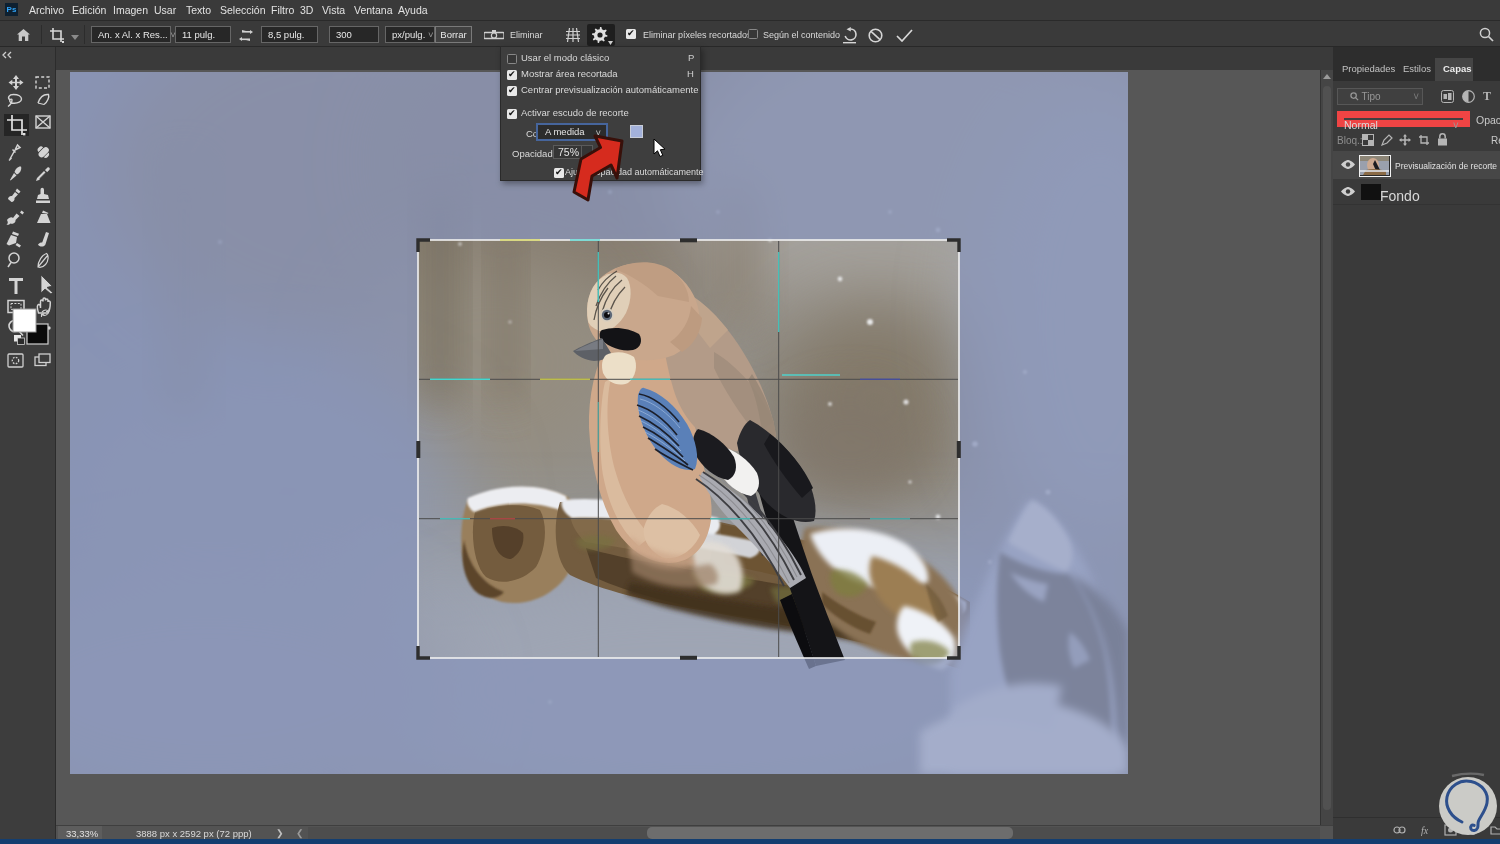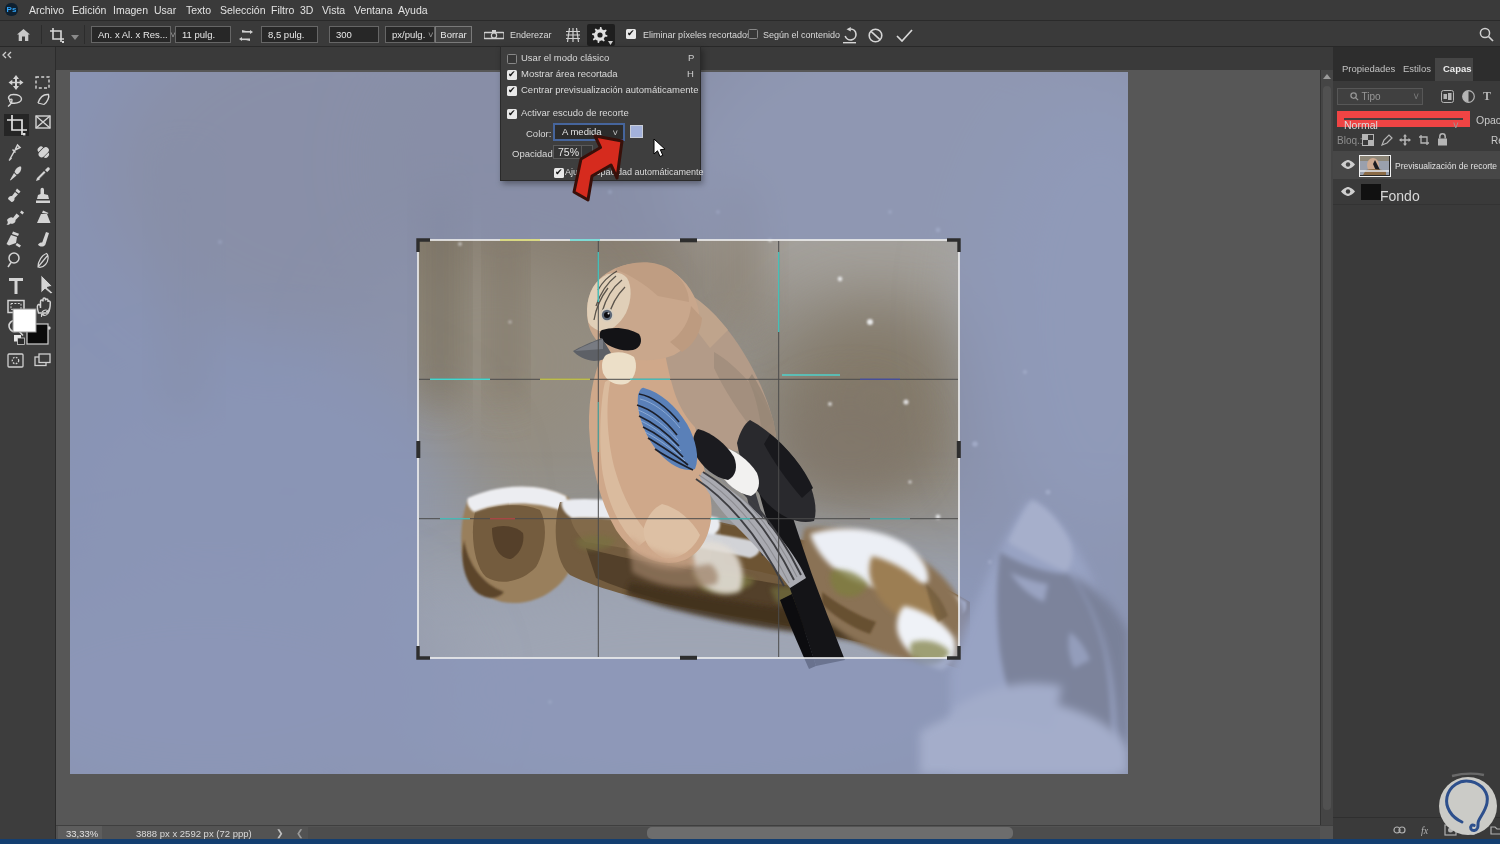--- a/index.html
+++ b/index.html
@@ -6,21 +6,21 @@
   html,body { width:1500px; height:844px; overflow:hidden; background:#3a3a3a;
     font-family:"Liberation Sans", sans-serif; }
   .abs { position:absolute; white-space:nowrap; }
   #stage { position:relative; width:1500px; height:844px; }
   
   #menubar { left:0; top:0; width:1500px; height:20px; background:#3a3a3a;
     color:#e2e2e2; font-size:10.5px; }
   #menubar .mi { position:absolute; top:4px;text-align:right; }
   #pslogo { left:5px; top:3px; width:13px; height:13px; background:#0e2030;
     color:#2fa3f7; font-size:8px; font-weight:bold; text-align:center;
-    line-height:13px; border-radius:6px; }
+    line-height:13px; border-radius:0; }
   
   #optbar { left:0; top:20px; width:1500px; height:27px; background:#3a3a3a;
     border-top:1px solid #2a2a2a; border-bottom:1px solid #282828; }
   .obox { position:absolute; top:5px; height:17px; background:#272727;
     border:1px solid #666; color:#e8e8e8; font-size:9.5px; line-height:15px;
     padding-left:6px; white-space:nowrap; }
   .olabel { position:absolute; color:#dadada; font-size:9px; top:9px; white-space:nowrap; }
   .osep { position:absolute; top:4px; width:1px; height:19px; background:#2c2c2c; }
   
   #toolbar { left:0; top:47px; width:56px; height:792px; background:#3d3d3d;
@@ -98,21 +98,21 @@
     </svg>
     <div class="obox" style="left:261px;width:57px;">8,5 pulg.</div>
     <div class="obox" style="left:329px;width:50px;">300</div>
     <div class="obox" style="left:385px;width:50px;">px/pulg. <span style="color:#9a9a9a">˅</span></div>
     <div class="obox" style="left:435px;width:37px;background:#414141;border-color:#7a7a7a;text-align:center;padding-left:0">Borrar</div>
     <svg class="abs" style="left:484px;top:9px" width="20" height="11" viewBox="0 0 20 11">
       <rect x="0" y="2.5" width="20" height="6" rx="1" fill="none" stroke="#cfcfcf" stroke-width="1.3"></rect>
       <circle cx="10" cy="5.5" r="2.6" fill="none" stroke="#cfcfcf" stroke-width="1.2"></circle>
       <rect x="8" y="0" width="4" height="2" fill="#cfcfcf"></rect>
     </svg>
-    <div class="olabel" style="left:510px">Enderezar</div>
+    <div class="olabel" style="left:510px">Eliminar</div>
     <svg class="abs" style="left:565px;top:6px" width="16" height="16" viewBox="0 0 16 16">
       <g stroke="#d0d0d0" stroke-width="1.2" fill="none">
         <path d="M4.5 1 L2.5 15 M8 1 L8 15 M11.5 1 L13.5 15 M1 4.5 L15 4.5 M1 8 L15 8 M1 11.5 L15 11.5"></path>
       </g>
     </svg>
     <div class="abs" style="left:587px;top:3px;width:28px;height:22px;background:#1e1e1e;border-radius:2px"></div>
     <svg class="abs" style="left:592px;top:6px" width="16" height="16" viewBox="0 0 16 16">
       <path fill="#e0e0e0" d="M8 0 L9.4 0 L9.9 2.2 A6 6 0 0 1 11.8 3.3 L14 2.6 L14.7 3.8 L13.1 5.4 A6 6 0 0 1 13.4 7.6 L15.5 8.4 L15.2 9.8 L12.9 9.8 A6 6 0 0 1 11.7 11.7 L12.8 13.7 L11.7 14.6 L9.9 13.2 A6 6 0 0 1 7.7 13.8 L7 16 L5.6 15.8 L5.6 13.5 A6 6 0 0 1 3.7 12.4 L1.6 13.4 L0.8 12.3 L2.4 10.6 A6 6 0 0 1 2 8.5 L0 7.7 L0.3 6.3 L2.5 6.3 A6 6 0 0 1 3.7 4.3 L2.7 2.3 L3.8 1.4 L5.5 2.8 A6 6 0 0 1 7.7 2.2 Z M8 5.4 A2.6 2.6 0 1 0 8 10.6 A2.6 2.6 0 1 0 8 5.4 Z"></path>
     </svg>
     <svg class="abs" style="left:608px;top:20px" width="5" height="4">
@@ -572,21 +572,21 @@
     <div class="abs" style="left:20px;top:5px">Usar el modo clásico</div>
     <div class="abs" style="left:187px;top:5px;color:#cfcfcf">P</div>
     <div class="cbw" style="left:6px;top:23px"></div>
     <div class="abs" style="left:20px;top:21px">Mostrar área recortada</div>
     <div class="abs" style="left:186px;top:21px;color:#cfcfcf">H</div>
     <div class="cbw" style="left:6px;top:39px"></div>
     <div class="abs" style="left:20px;top:37px">Centrar previsualización automáticamente</div>
     <div class="cbw" style="left:6px;top:62px"></div>
     <div class="abs" style="left:20px;top:60px">Activar escudo de recorte</div>
     <div class="abs" style="left:25px;top:81px">Color:</div>
-    <div class="abs" style="left:52px;top:76px;width:72px;height:18px;background:#2c2c2c;border:2px solid #46659c;color:#e4e4e4;font-size:9.5px;line-height:14px;padding-left:7px">A medida <span style="position:absolute;right:5px;top:1px;color:#c8c8c8">˅</span></div>
+    <div class="abs" style="left:35px;top:76px;width:72px;height:18px;background:#2c2c2c;border:2px solid #46659c;color:#e4e4e4;font-size:9.5px;line-height:14px;padding-left:7px">A medida <span style="position:absolute;right:5px;top:1px;color:#c8c8c8">˅</span></div>
     <div class="abs" style="left:129px;top:78px;width:13px;height:13px;background:#a3b1da;border:1px solid #c8cdd8"></div>
     <div class="abs" style="left:11px;top:101px">Opacidad:</div>
     <div class="abs" style="left:52px;top:98px;width:40px;height:14px;background:#353535;border:1px solid #5a5a5a;color:#e4e4e4;font-size:10.5px;line-height:12px;padding-left:4px">75% <span style="position:absolute;left:27px;top:0;width:1px;height:12px;background:#5a5a5a"></span></div>
     <div class="cbw" style="left:53px;top:121px"></div>
     <div class="abs" style="left:64px;top:120px;font-size:9px">Ajustar opacidad automáticamente</div>
   </div>
 
   <svg class="abs" style="left:567px;top:134px" width="62" height="70" viewBox="0 0 62 70">
     <path d="M55 7 L28 2 L33.5 13.5 L14 25 L7 58 L21 66 L25 42 L44 31 L50 44 Z" fill="#d62b1e" stroke="#38100a" stroke-width="3" stroke-linejoin="round"></path>
   </svg>

